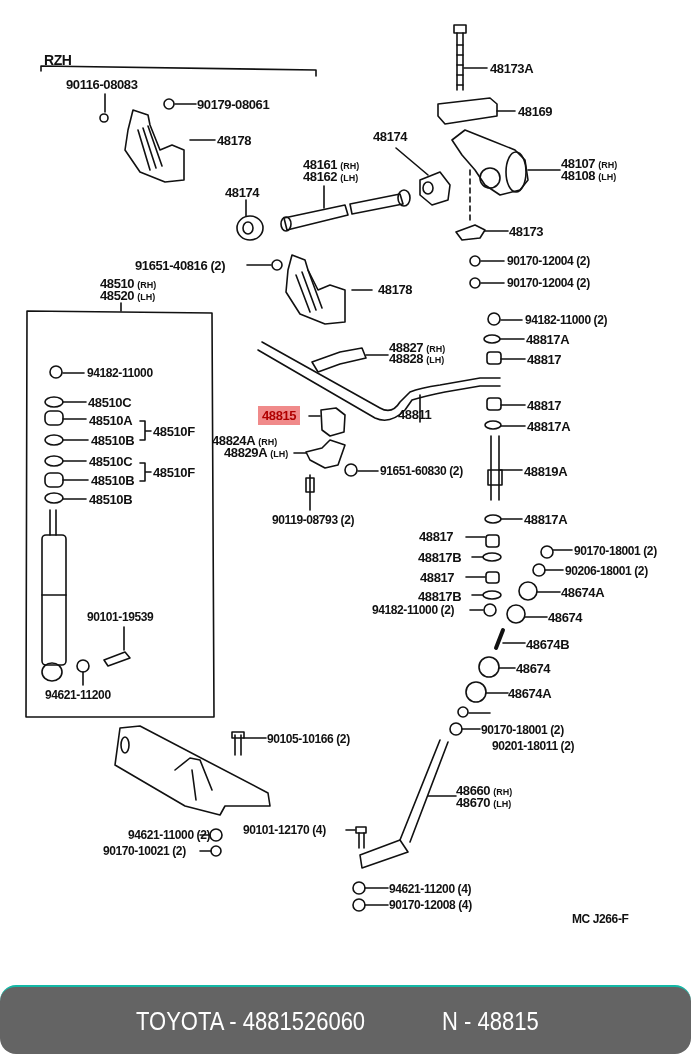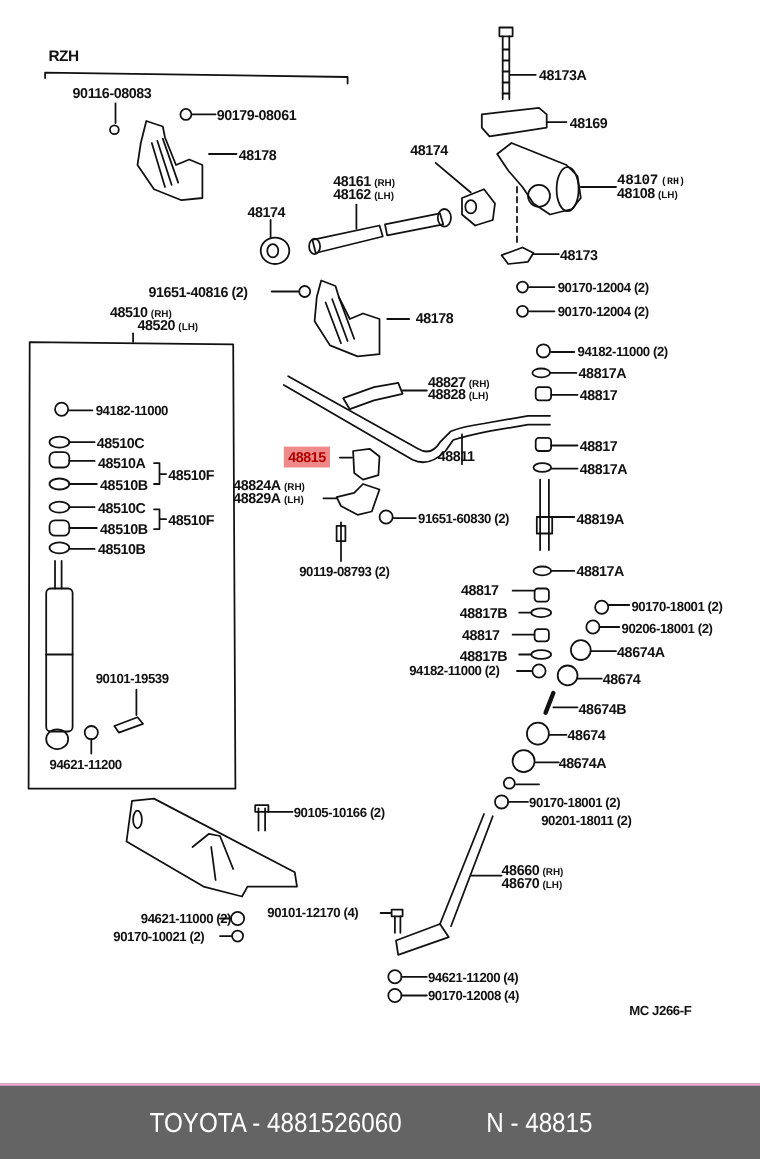--- a/index.html
+++ b/index.html
@@ -3,21 +3,21 @@
 <meta charset="utf-8">
 <style>
   html,body{margin:0;padding:0;background:#fff;}
   body{width:691px;height:1054px;position:relative;overflow:hidden;font-family:"Liberation Sans",sans-serif;}
   #diagram{position:absolute;left:0;top:0;width:691px;height:985px;background:#fff;}
   #diagram svg{position:absolute;left:0;top:0;}
   .lbl{position:absolute;font-family:"Liberation Sans",sans-serif;font-weight:bold;font-size:13px;color:#111;white-space:nowrap;line-height:13px;letter-spacing:-0.4px;}
   .lbl .sfx{font-size:9px;margin-left:3px;letter-spacing:0;}
   .hl{background:#f08a8a;color:#b00000;padding:3px 4px;}
   .small{font-size:12px;}
-  #footer{position:absolute;left:0;top:985px;width:691px;height:69px;background:#646464;border-top:2px solid #f9a8d4;box-sizing:border-box;}
+  #footer{position:absolute;left:0;top:985px;width:691px;height:69px;background:#646464;border-top:2px solid #14b8a6;box-sizing:border-box;border-radius:16px;}
   #footer .ftxt{position:absolute;top:20px;color:#fff;font-family:"Liberation Sans",sans-serif;font-size:25px;line-height:28px;white-space:nowrap;transform:scaleX(0.88);transform-origin:left center;}
 </style>
 </head>
 <body>
 
 <div id="diagram">
   <svg width="691" height="985" viewBox="0 0 691 985" fill="none" stroke="#111" stroke-width="1.6" stroke-linecap="round" stroke-linejoin="round">
 
     <path d="M41 71 V66 L316 70 V76"></path>
 
@@ -198,60 +198,60 @@
     <circle cx="216" cy="851" r="5"></circle>
     <path d="M200 835 H210 M200 851 H211"></path>
     <rect x="356" y="827" width="10" height="6"></rect>
     <path d="M359 833 V848 M364 833 V848"></path>
     <path d="M346 830 H355"></path>
     <circle cx="359" cy="888" r="6"></circle>
     <circle cx="359" cy="905" r="6"></circle>
     <path d="M365 888 H388 M365 905 H388"></path>
   </svg>
 
-  <div class="lbl" style="left:44px;top:44px;font-size:14px;font-weight:bold;">RZH</div>
+  <div class="lbl" style="left:44px;top:54px;font-size:14px;font-weight:bold;">RZH</div>
 
   <div class="lbl" style="left:66px;top:78px;">90116-08083</div>
   <div class="lbl" style="left:197px;top:98px;">90179-08061</div>
   <div class="lbl" style="left:217px;top:134px;">48178</div>
   <div class="lbl" style="left:225px;top:186px;">48174</div>
   <div class="lbl" style="left:303px;top:158px;"><span>48161</span><span class="sfx">(RH)</span></div>
   <div class="lbl" style="left:303px;top:170px;"><span>48162</span><span class="sfx">(LH)</span></div>
   <div class="lbl" style="left:373px;top:130px;">48174</div>
   <div class="lbl" style="left:135px;top:259px;">91651-40816 (2)</div>
   <div class="lbl" style="left:378px;top:283px;">48178</div>
 
   <div class="lbl" style="left:490px;top:62px;">48173A</div>
   <div class="lbl" style="left:518px;top:105px;">48169</div>
-  <div class="lbl" style="left:561px;top:157px;font-family:Liberation Mono, monospace;"><span>48107</span><span class="sfx">(RH)</span></div>
+  <div class="lbl" style="left:561px;top:157px;"><span>48107</span><span class="sfx">(RH)</span></div>
   <div class="lbl" style="left:561px;top:169px;"><span>48108</span><span class="sfx">(LH)</span></div>
   <div class="lbl" style="left:509px;top:225px;">48173</div>
   <div class="lbl small" style="left:507px;top:255px;">90170-12004 (2)</div>
   <div class="lbl small" style="left:507px;top:277px;">90170-12004 (2)</div>
 
   <div class="lbl" style="left:100px;top:277px;"><span>48510</span><span class="sfx">(RH)</span></div>
-  <div class="lbl" style="left:100px;top:289px;margin-left:25px;"><span>48520</span><span class="sfx">(LH)</span></div>
+  <div class="lbl" style="left:100px;top:289px;"><span>48520</span><span class="sfx">(LH)</span></div>
   <div class="lbl small" style="left:87px;top:367px;">94182-11000</div>
   <div class="lbl" style="left:88px;top:396px;">48510C</div>
   <div class="lbl" style="left:89px;top:414px;">48510A</div>
   <div class="lbl" style="left:91px;top:434px;">48510B</div>
   <div class="lbl" style="left:153px;top:425px;">48510F</div>
   <div class="lbl" style="left:89px;top:455px;">48510C</div>
   <div class="lbl" style="left:91px;top:474px;">48510B</div>
   <div class="lbl" style="left:153px;top:466px;">48510F</div>
   <div class="lbl" style="left:89px;top:493px;">48510B</div>
   <div class="lbl small" style="left:87px;top:611px;">90101-19539</div>
   <div class="lbl small" style="left:45px;top:689px;">94621-11200</div>
 
   <div class="lbl" style="left:389px;top:341px;"><span>48827</span><span class="sfx">(RH)</span></div>
   <div class="lbl" style="left:389px;top:352px;"><span>48828</span><span class="sfx">(LH)</span></div>
   <div class="lbl hl" style="left:258px;top:406px;">48815</div>
   <div class="lbl" style="left:398px;top:408px;">48811</div>
   <div class="lbl" style="left:212px;top:434px;"><span>48824A</span><span class="sfx">(RH)</span></div>
-  <div class="lbl" style="left:212px;top:446px;"><span>48829A</span><span class="sfx">(LH)</span></div>
+  <div class="lbl" style="left:224px;top:446px;"><span>48829A</span><span class="sfx">(LH)</span></div>
   <div class="lbl small" style="left:380px;top:465px;">91651-60830 (2)</div>
   <div class="lbl small" style="left:272px;top:514px;">90119-08793 (2)</div>
 
   <div class="lbl small" style="left:525px;top:314px;">94182-11000 (2)</div>
   <div class="lbl" style="left:526px;top:333px;">48817A</div>
   <div class="lbl" style="left:527px;top:353px;">48817</div>
   <div class="lbl" style="left:527px;top:399px;">48817</div>
   <div class="lbl" style="left:527px;top:420px;">48817A</div>
   <div class="lbl" style="left:524px;top:465px;">48819A</div>
   <div class="lbl" style="left:524px;top:513px;">48817A</div>

